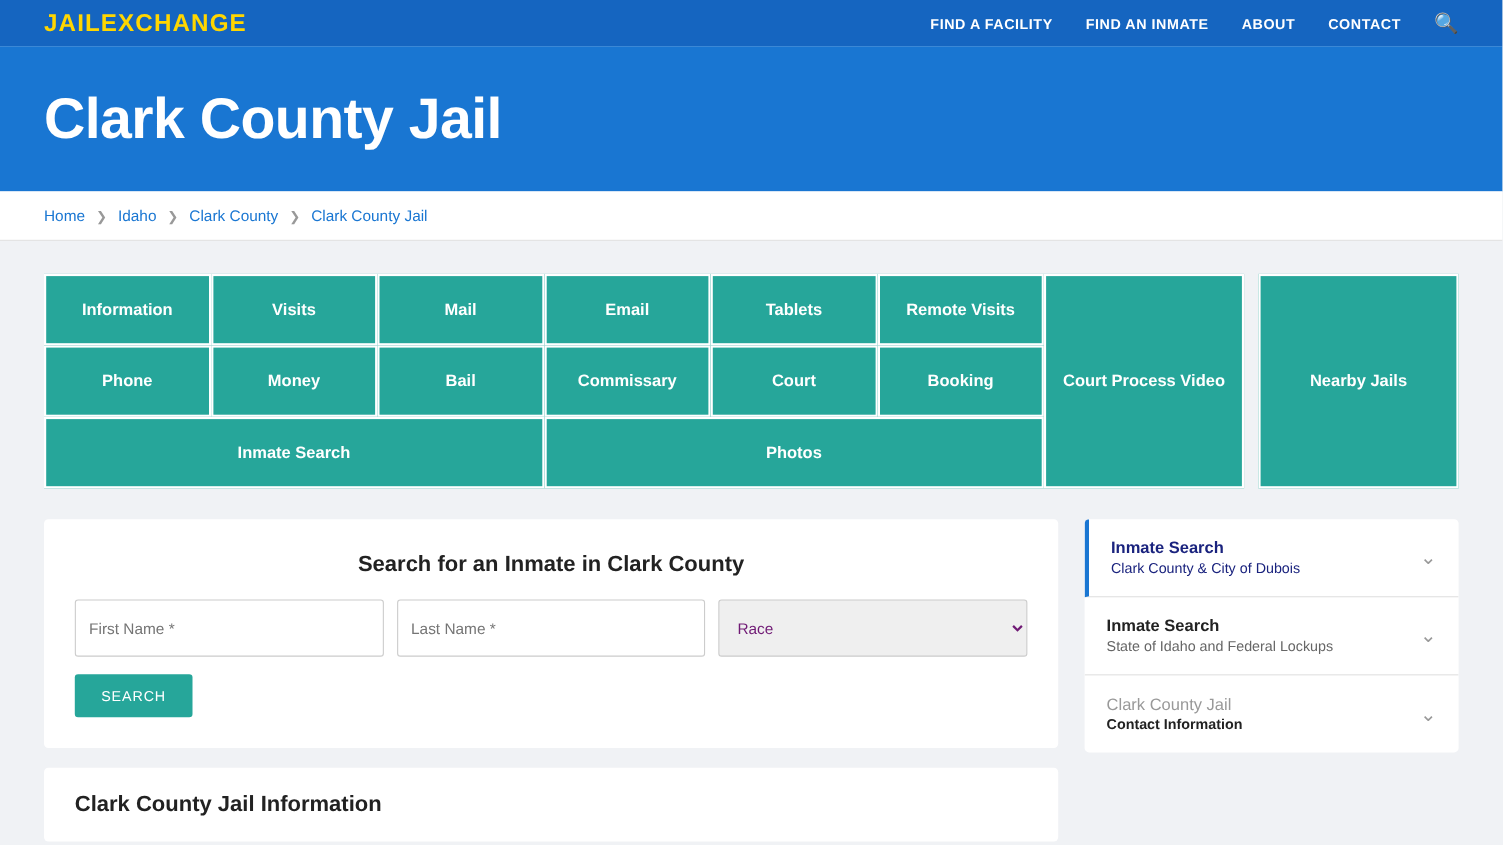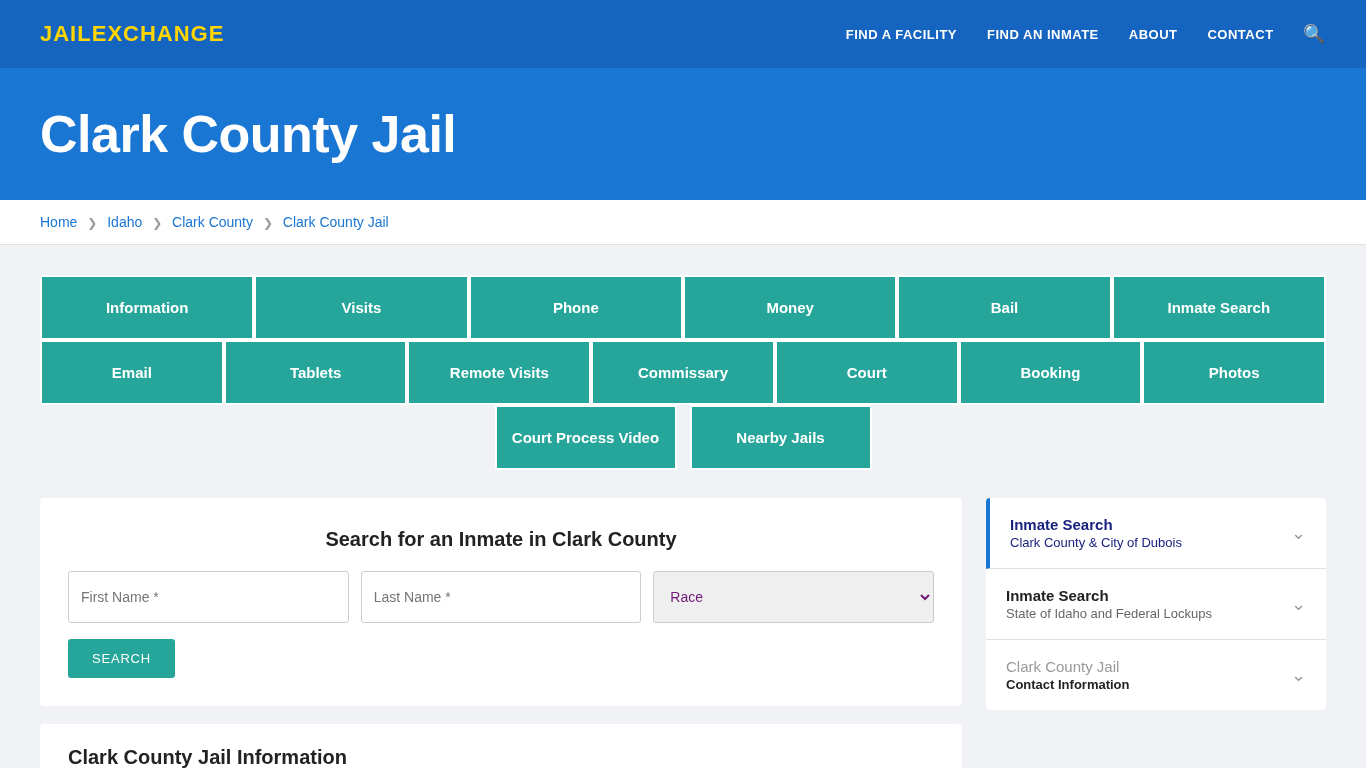--- a/index.html
+++ b/index.html
@@ -5,21 +5,21 @@
     * { box-sizing: border-box; margin: 0; padding: 0; }
     body { font-family: Arial, sans-serif; background: #f0f2f5; color: #333; }
 
     
     nav {
       background: #1565c0;
       display: flex;
       align-items: center;
       justify-content: space-between;
       padding: 0 40px;
-      height: 68px;
+      height: 42px;
     }
     .nav-logo {
       font-size: 22px;
       font-weight: 900;
       color: #fff;
       letter-spacing: 1px;
     }
     .nav-logo span { color: #ffd600; }
     .nav-links {
       display: flex;
@@ -68,21 +68,20 @@
 
     
     .page-body {
       background: #f0f2f5;
       padding: 30px 40px;
     }
 
     
     .btn-grid {
       display: flex;
-      flex-direction: column;
       gap: 0;
       margin-bottom: 28px;
     }
     .btn-row {
       display: flex;
       gap: 0;
       flex-wrap: wrap;
     }
     .grid-btn {
       background: #26a69a;
@@ -240,20 +239,21 @@
   <span class="sep">❯</span>
   <span class="current">Clark County Jail</span>
 </div>
 
 <div class="page-body">
 
   <div class="btn-grid">
     <div class="btn-row">
       <button class="grid-btn">Information</button>
       <button class="grid-btn">Visits</button>
+      <button class="grid-btn">Mail</button>
       <button class="grid-btn">Phone</button>
       <button class="grid-btn">Money</button>
       <button class="grid-btn">Bail</button>
       <button class="grid-btn">Inmate Search</button>
     </div>
     <div class="btn-row">
       <button class="grid-btn">Email</button>
       <button class="grid-btn">Tablets</button>
       <button class="grid-btn">Remote Visits</button>
       <button class="grid-btn">Commissary</button>

